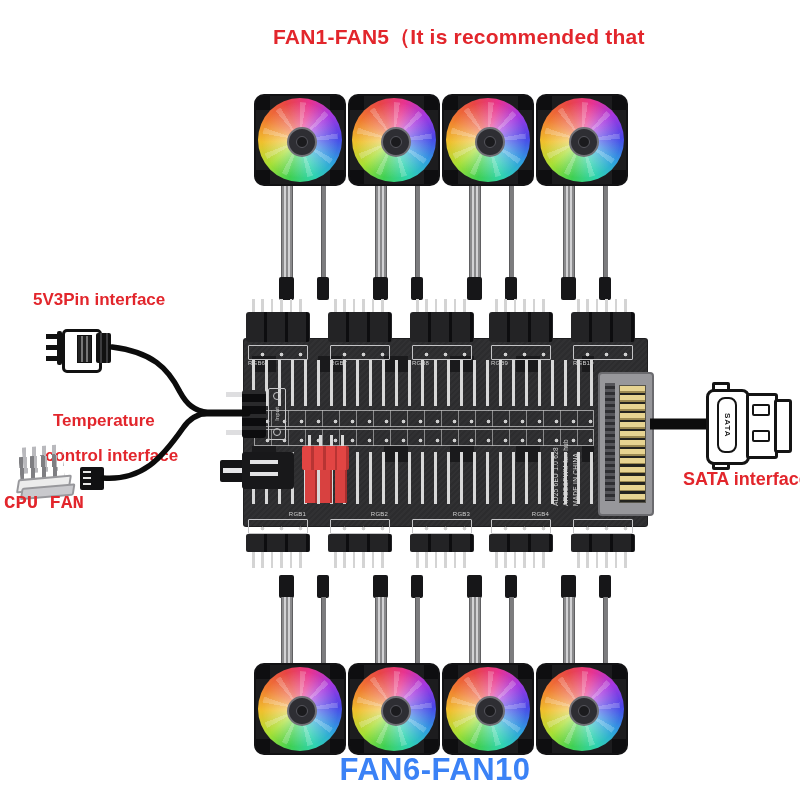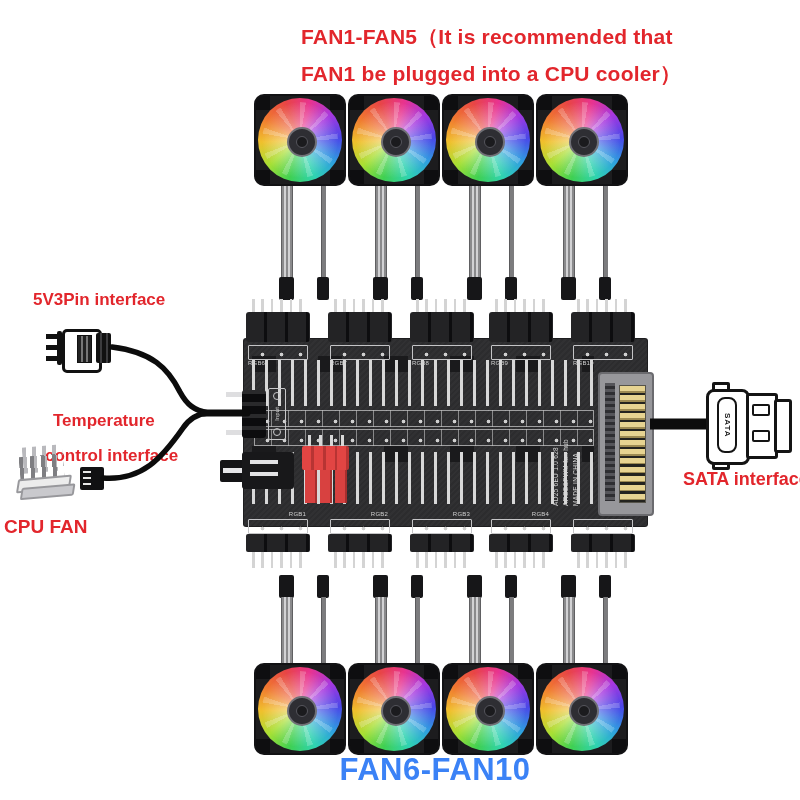--- a/index.html
+++ b/index.html
@@ -1,21 +1,21 @@
 <!DOCTYPE html>
 <html><head>
 <meta charset="utf-8">
 <style>
   html,body{margin:0;padding:0;background:#fff;}
   #canvas{position:relative;width:800px;height:800px;background:#ffffff;overflow:hidden;
           font-family:"Liberation Sans",sans-serif;}
   .abs{position:absolute;}
 
   
-  .red-note{color:#e2262c;font-weight:bold;font-size:21px;line-height:37px;letter-spacing:.2px;margin-left:28px;}
+  .red-note{color:#e2262c;font-weight:bold;font-size:21px;line-height:37px;letter-spacing:.2px;}
   .side-label{color:#e2262c;font-weight:bold;font-size:17px;white-space:nowrap;}
   .big-label{color:#e2262c;font-weight:bold;font-size:19px;white-space:nowrap;}
   .footer-title{color:#3b82f6;font-weight:bold;font-size:31px;letter-spacing:.5px;}
   .watermark{color:#7fa3d4;font-family:"Liberation Serif",serif;font-size:35px;opacity:.9;}
 
   
   .fan{width:92px;height:92px;background:#1c1c1e;border-radius:10px;
        background-image:
          linear-gradient(#0e0e10,#0e0e10),linear-gradient(#0e0e10,#0e0e10),
          linear-gradient(#0e0e10,#0e0e10),linear-gradient(#0e0e10,#0e0e10);
@@ -129,21 +129,20 @@
   .input-silk::before{top:3px;} .input-silk::after{bottom:3px;}
   .stub-pin{background:#dedee0;height:5px;width:16px;}
 </style>
 </head>
 <body>
 
 <div id="canvas">
 
   <div class="abs" style="left:273px;top:18px;">
     <div class="red-note">FAN1-FAN5（It is recommended that</div>
-    <div class="red-note">FAN1 be plugged into a CPU cooler）</div>
   </div>
 
 
   <div class="abs fan" style="left:254px;top:94px;">
     <div class="ring"></div>
     <div class="blades"></div>
     <div class="hub"></div>
   </div>
   <div class="abs fan" style="left:348px;top:94px;">
     <div class="ring"></div>
@@ -301,21 +300,21 @@
 
   <div class="abs side-label" style="left:53px;top:411px;">Temperature</div>
   <div class="abs side-label" style="left:45px;top:446px;">control interface</div>
 
   <div class="abs cpu-ill" style="left:16px;top:446px;width:56px;height:54px;">
     <div class="cpu-back"></div>
     <div class="cpu-front"></div>
     <div class="cpu-base1"></div>
     <div class="cpu-base2"></div>
   </div>
-  <div class="abs big-label" style="left:4px;top:516px;">CPU FAN</div>
+  <div class="abs big-label" style="left:4px;top:492px;font-family:Liberation Mono, monospace;">CPU FAN</div>
 
   <div class="abs temp-conn"></div>
 
   <svg class="abs" style="left:0;top:0;" width="800" height="800" viewBox="0 0 800 800">
     <path d="M112 347 C 152 352, 168 368, 180 392 C 187 405, 194 410, 208 413" fill="none" stroke="#0c0c0c" stroke-width="5.5" stroke-linecap="round"></path>
     <path d="M103 478 C 142 481, 162 458, 183 428 C 189 419, 197 414, 208 413" fill="none" stroke="#0c0c0c" stroke-width="5.5" stroke-linecap="round"></path>
     <path d="M204 413 L 247 413" fill="none" stroke="#0c0c0c" stroke-width="7" stroke-linecap="round"></path>
     <path d="M650 424 L 708 424" fill="none" stroke="#0c0c0c" stroke-width="11"></path>
   </svg>
 

